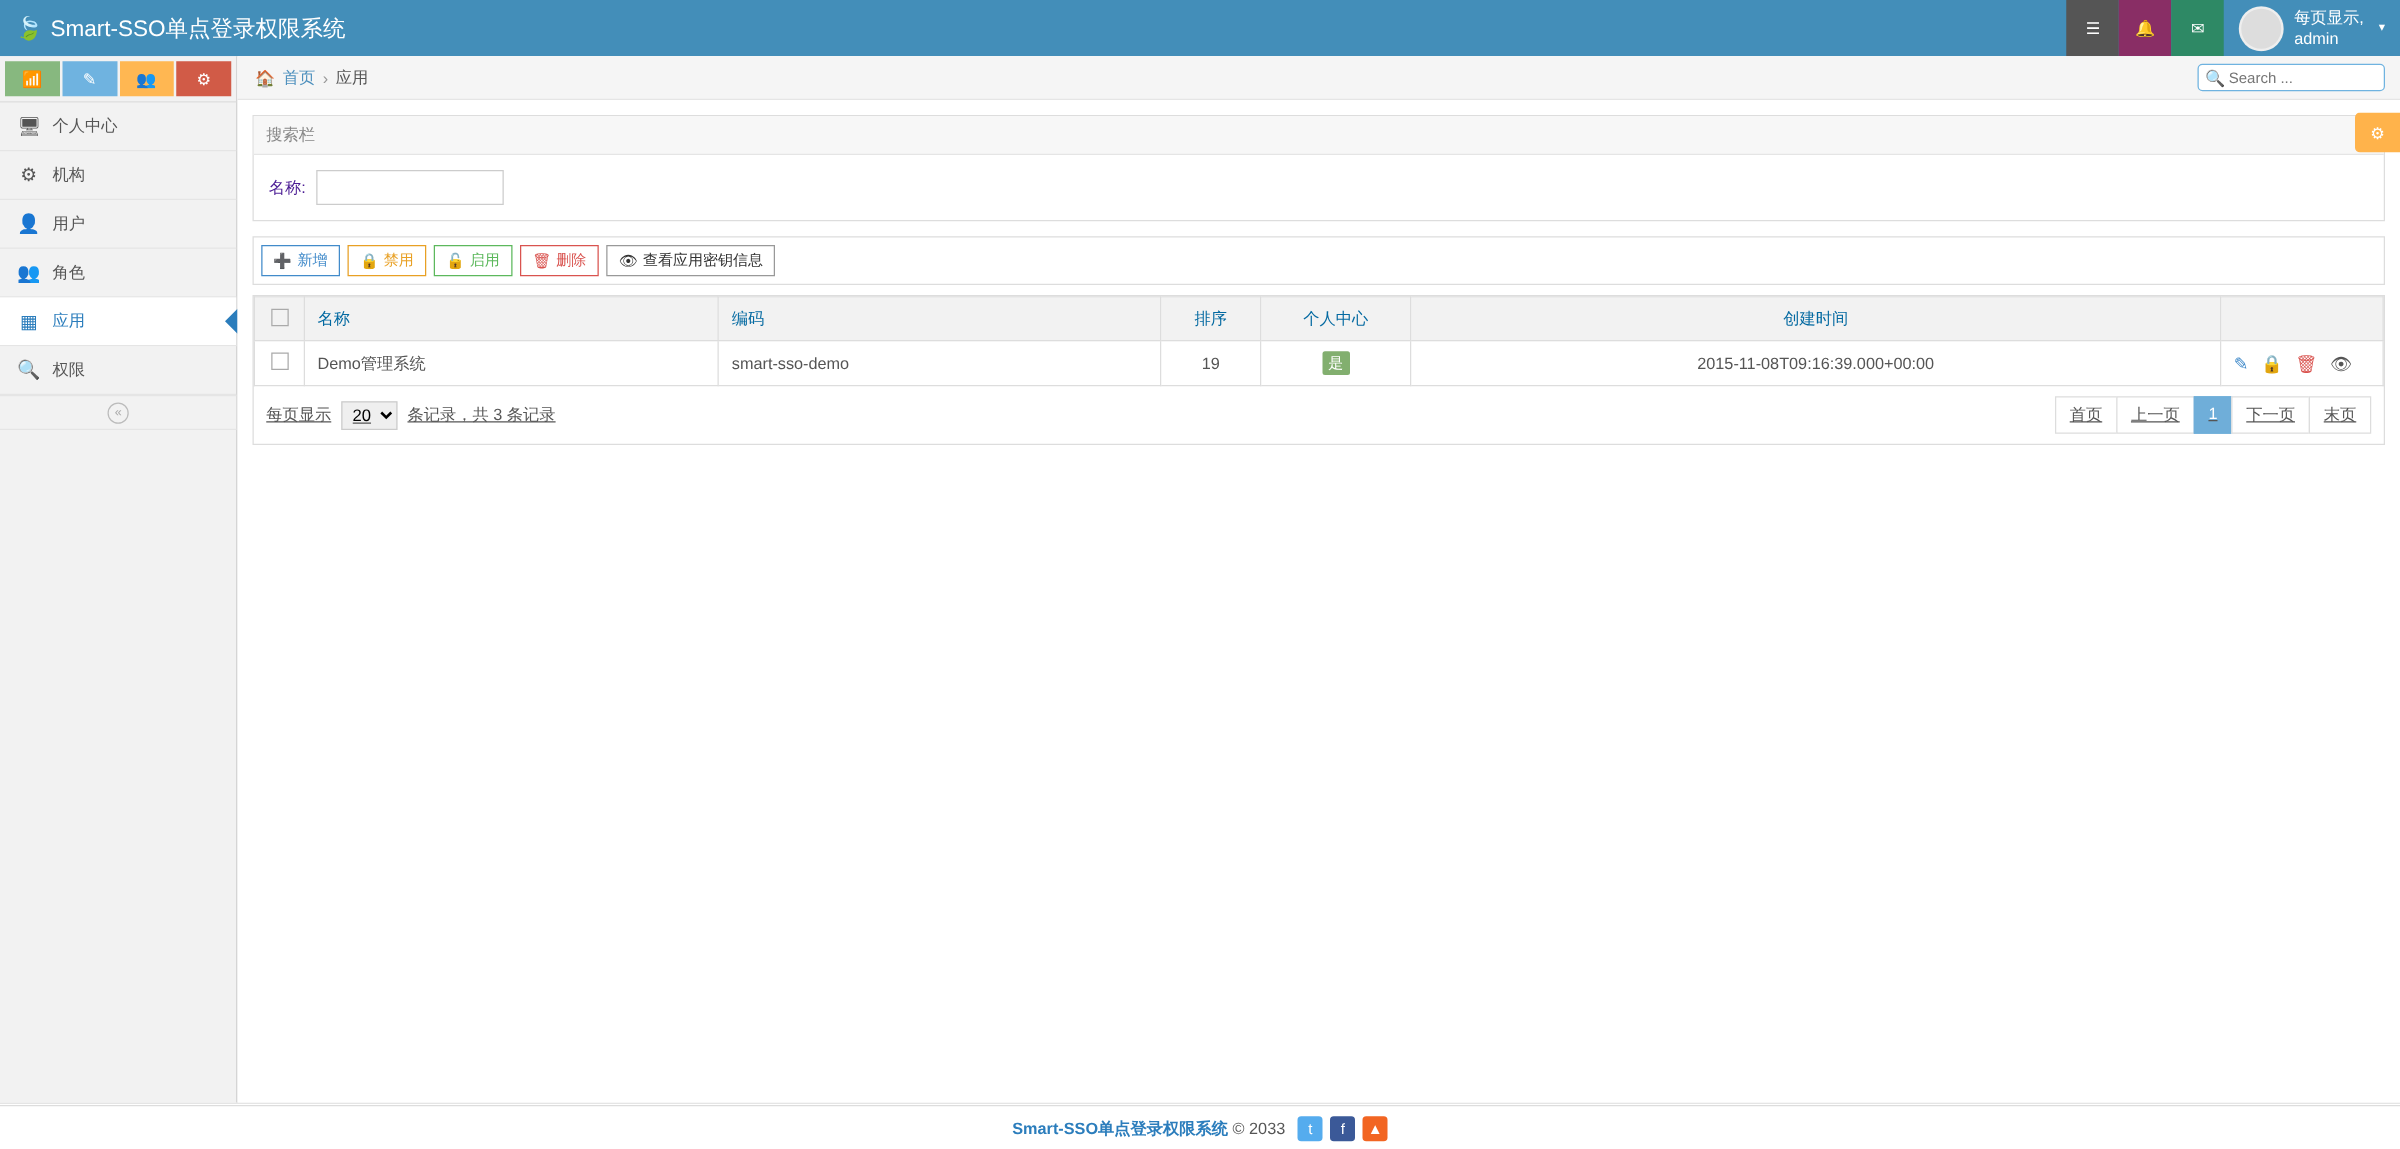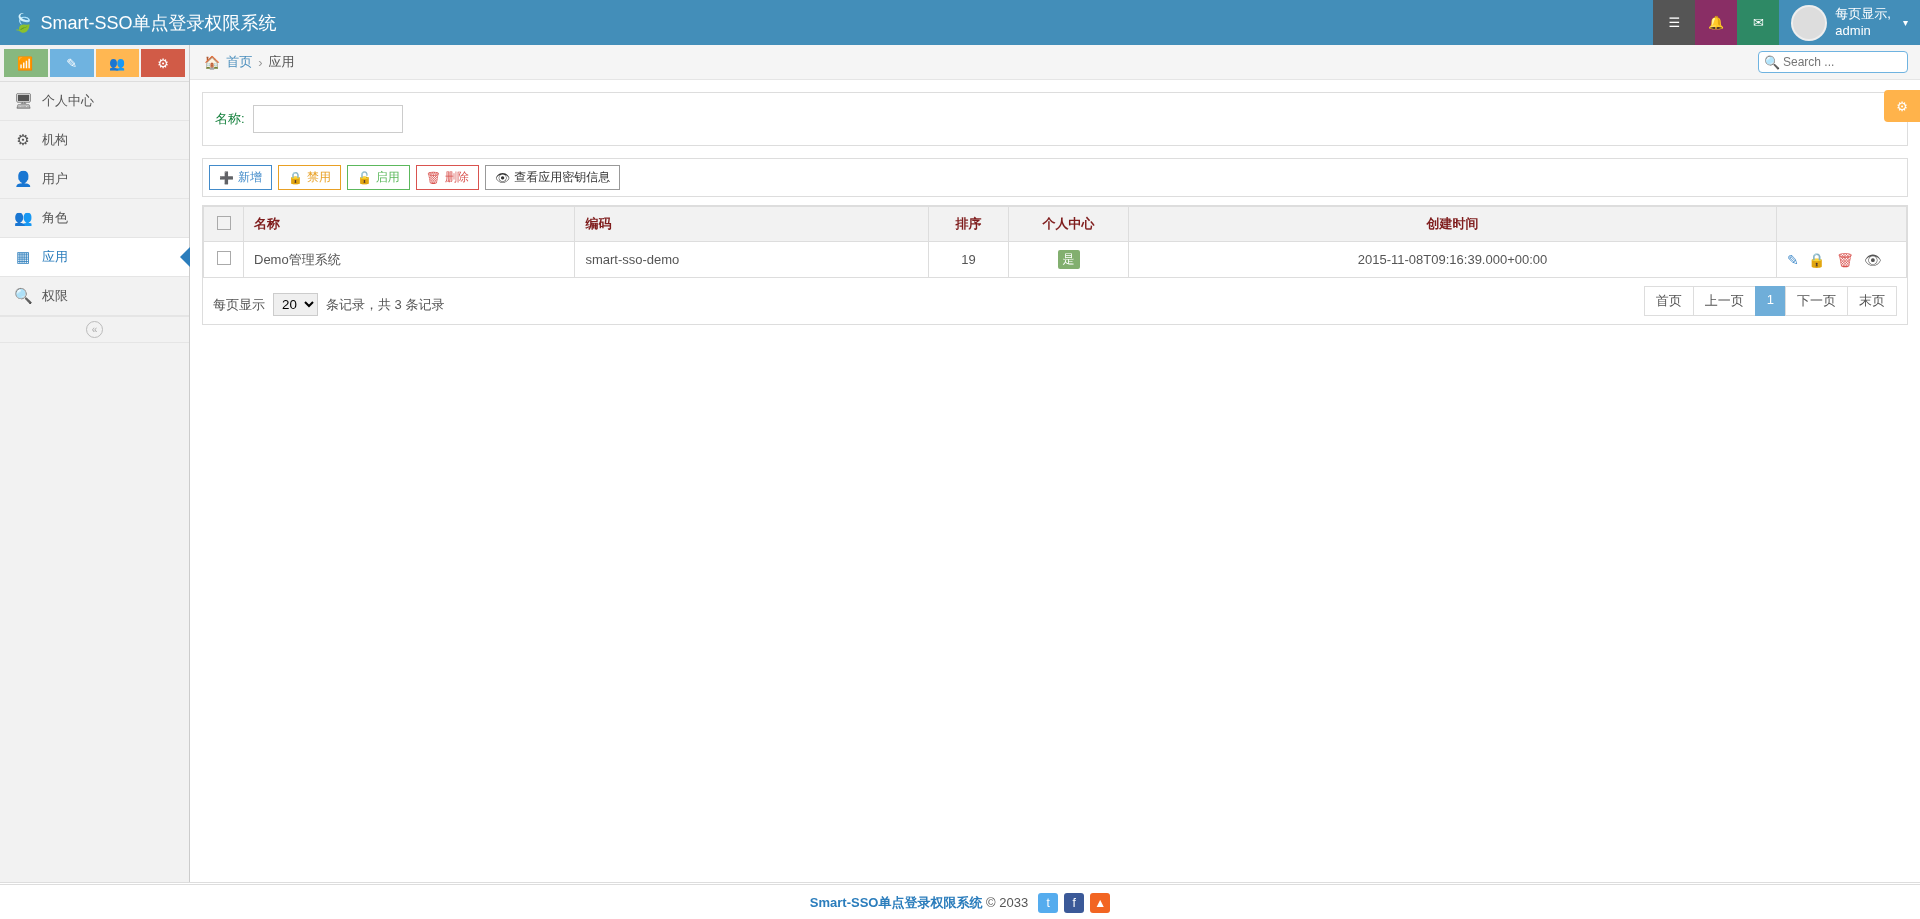--- a/index.html
+++ b/index.html
@@ -46,49 +46,49 @@
 .search-box input { border: 1px solid #6fb3e0; border-radius: 4px; padding: 3px 6px 3px 24px; font-size: 12px; width: 150px; }
 .search-box .sicon { position: absolute; left: 6px; top: 4px; color: #6fb3e0; font-size: 13px; }
 
 .content { padding: 12px; }
 
 
 .panel { border: 1px solid #ddd; margin-bottom: 12px; }
 .panel-header { background: #f7f7f7; padding: 6px 10px; color: #888; border-bottom: 1px solid #e5e5e5; }
 .panel-body { padding: 12px; }
 .form-row { display: flex; align-items: center; gap: 8px; }
-.form-row label { color: #15803d; }
+.form-row label { color: #4c1d95; }
 .form-row input { border: 1px solid #ccc; padding: 4px 6px; width: 150px; height:28px; }
 
 
 .toolbar { display: flex; gap: 6px; margin-bottom: 8px; border:1px solid #ddd; padding:6px; }
 .btn { display: inline-flex; align-items: center; gap: 4px; padding: 3px 9px; border: 1px solid #ccc; background: #fff; cursor: pointer; border-radius: 0; font-size: 12px; }
 .btn.blue { color: #428bca; border-color: #428bca; }
 .btn.orange { color: #e8a024; border-color: #e8a024; }
 .btn.green { color: #5cb85c; border-color: #5cb85c; }
 .btn.red { color: #d9534f; border-color: #d9534f; }
 .btn.dark { color: #333; border-color: #999; }
 
 
 .table-wrap { border:1px solid #ddd; }
 table { width: 100%; border-collapse: collapse; }
 th, td { border: 1px solid #ddd; padding: 8px 10px; text-align: left; font-size: 13px; }
-thead th { background: #f2f2f2; color: #7f1d1d; font-weight: bold; }
+thead th { background: #f2f2f2; color: #0369a1; font-weight: normal; }
 td.center, th.center { text-align: center; }
 .badge-yes { display: inline-block; background: #82af6f; color: #fff; padding: 1px 5px; font-size: 12px; border-radius: 2px; }
 .row-actions { display: flex; gap: 10px; justify-content: flex-start; }
 .act { cursor: pointer; font-size: 14px; }
 .act.edit { color: #428bca; }
 .act.lock { color: #e8a024; }
 .act.del { color: #d9534f; }
 .act.view { color: #555; }
 .checkbox { width: 14px; height: 14px; border: 1px solid #aaa; display: inline-block; cursor: pointer; }
 
 
-.table-footer { display: flex; align-items: flex-end; justify-content: space-between; padding: 8px 10px; border-top: 0; }
+.table-footer { display: flex; align-items: center; justify-content: space-between; padding: 8px 10px; border-top: 0; text-decoration: underline; }
 .pager-left { display:flex; align-items:center; gap:8px; color:#555; }
 .pager-left select { border:1px solid #ccc; padding:2px 4px; }
 .pagination { display: flex; gap: 0; }
 .page-btn { border: 1px solid #ddd; padding: 5px 11px; cursor: pointer; background: #fff; color:#555; margin-left:-1px; }
 .page-btn.active { background: #6faed9; color: #fff; border-color:#6faed9; }
 
 
 .settings-tab { position: fixed; right: 0; top: 90px; width: 36px; height: 32px; background: #ffb34b; color: #fff; display: flex; align-items: center; justify-content: center; cursor: pointer; border-radius: 4px 0 0 4px; }
 
 
@@ -183,20 +183,21 @@
       <span class="current">应用</span>
       <div class="search-box">
         <span class="sicon i">🔍</span>
         <input type="text" placeholder="Search ..." style="">
       </div>
     </div>
 
     <div class="content">
 
       <div class="panel">
+        <div class="panel-header">搜索栏</div>
         <div class="panel-body">
           <div class="form-row">
             <label>名称:</label>
             <input type="text" style="">
           </div>
         </div>
       </div>
 
       <div class="toolbar">
         <button class="btn blue">

